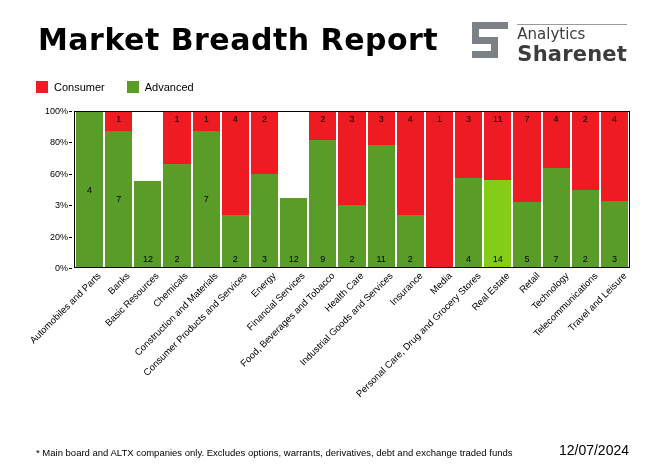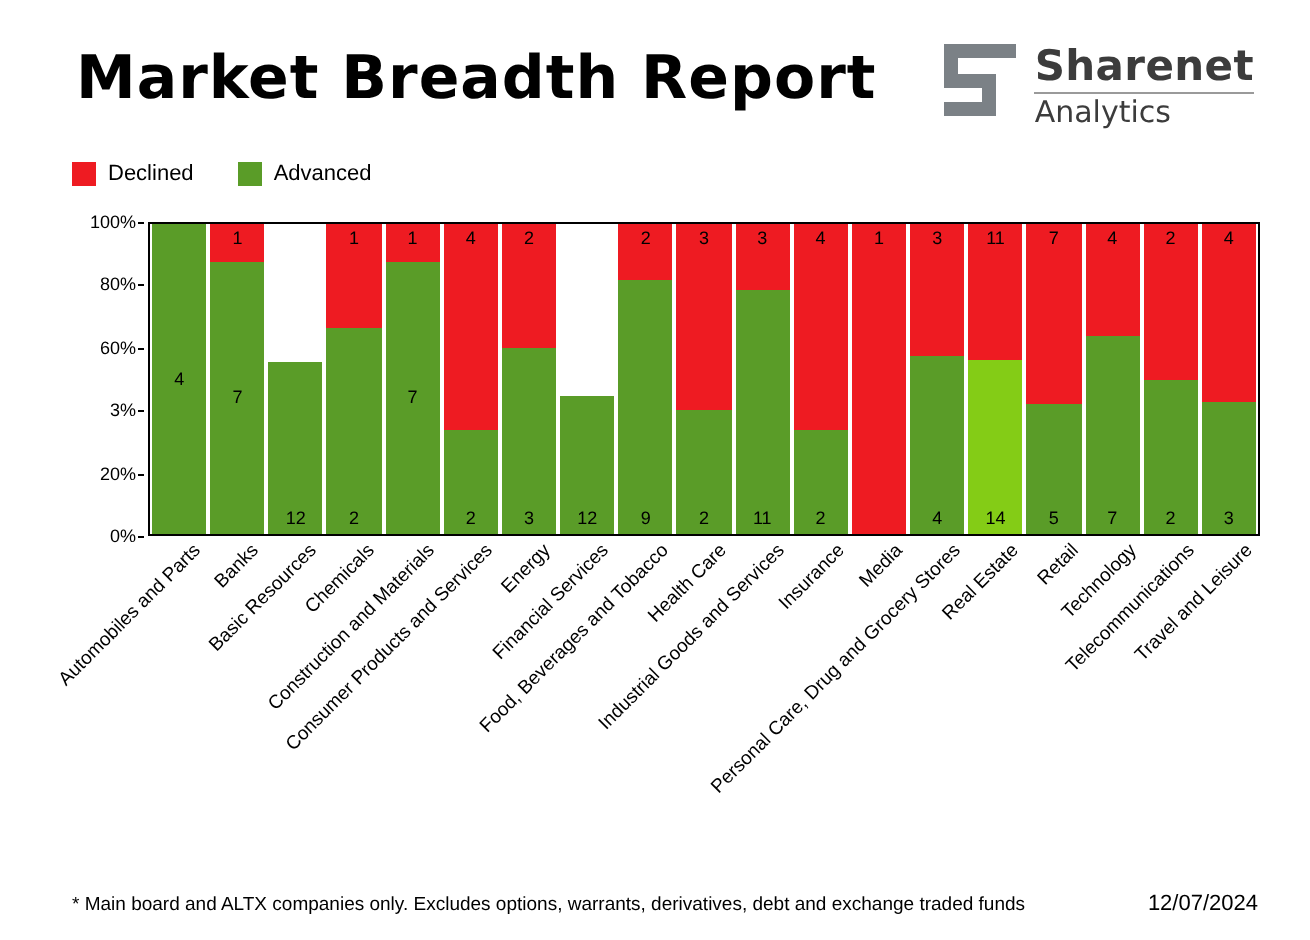--- a/index.html
+++ b/index.html
@@ -151,47 +151,47 @@
   
   #footnote {
     position: absolute;
     left: 36px; bottom: 12px;
     font-size: 9.5px;
     color: #000;
   }
   #date {
     position: absolute;
     right: 26px; bottom: 12px;
-    font-size: 11px;
+    font-size: 14px;
     color: #000;
   }
 </style>
 </head>
 <body>
 
 <div id="title">Market Breadth Report</div>
 
 <div id="logo">
   <div id="logo-mark">
     <span class="bar b1"></span>
     <span class="bar b2"></span>
     <span class="bar b3"></span>
     <span class="bar b4"></span>
     <span class="bar b5"></span>
   </div>
   <div id="logo-text">
+    <div id="logo-sub">Analytics</div>
     <div id="logo-name">Sharenet</div>
-    <div id="logo-sub">Analytics</div>
   </div>
 </div>
 
 <div id="legend">
   <div class="legend-item">
     <span class="legend-swatch" style="background:#ee1b22"></span>
-    <span class="legend-label">Declined</span>
+    <span class="legend-label">Consumer</span>
   </div>
   <div class="legend-item">
     <span class="legend-swatch" style="background:#5a9c28"></span>
     <span class="legend-label">Advanced</span>
   </div>
 </div>
 
 <div id="y-axis">
     <div class="ytick" style="top: 164px;">0%</div>
     <div class="ytick-mark" style="top: 164px;"></div>

